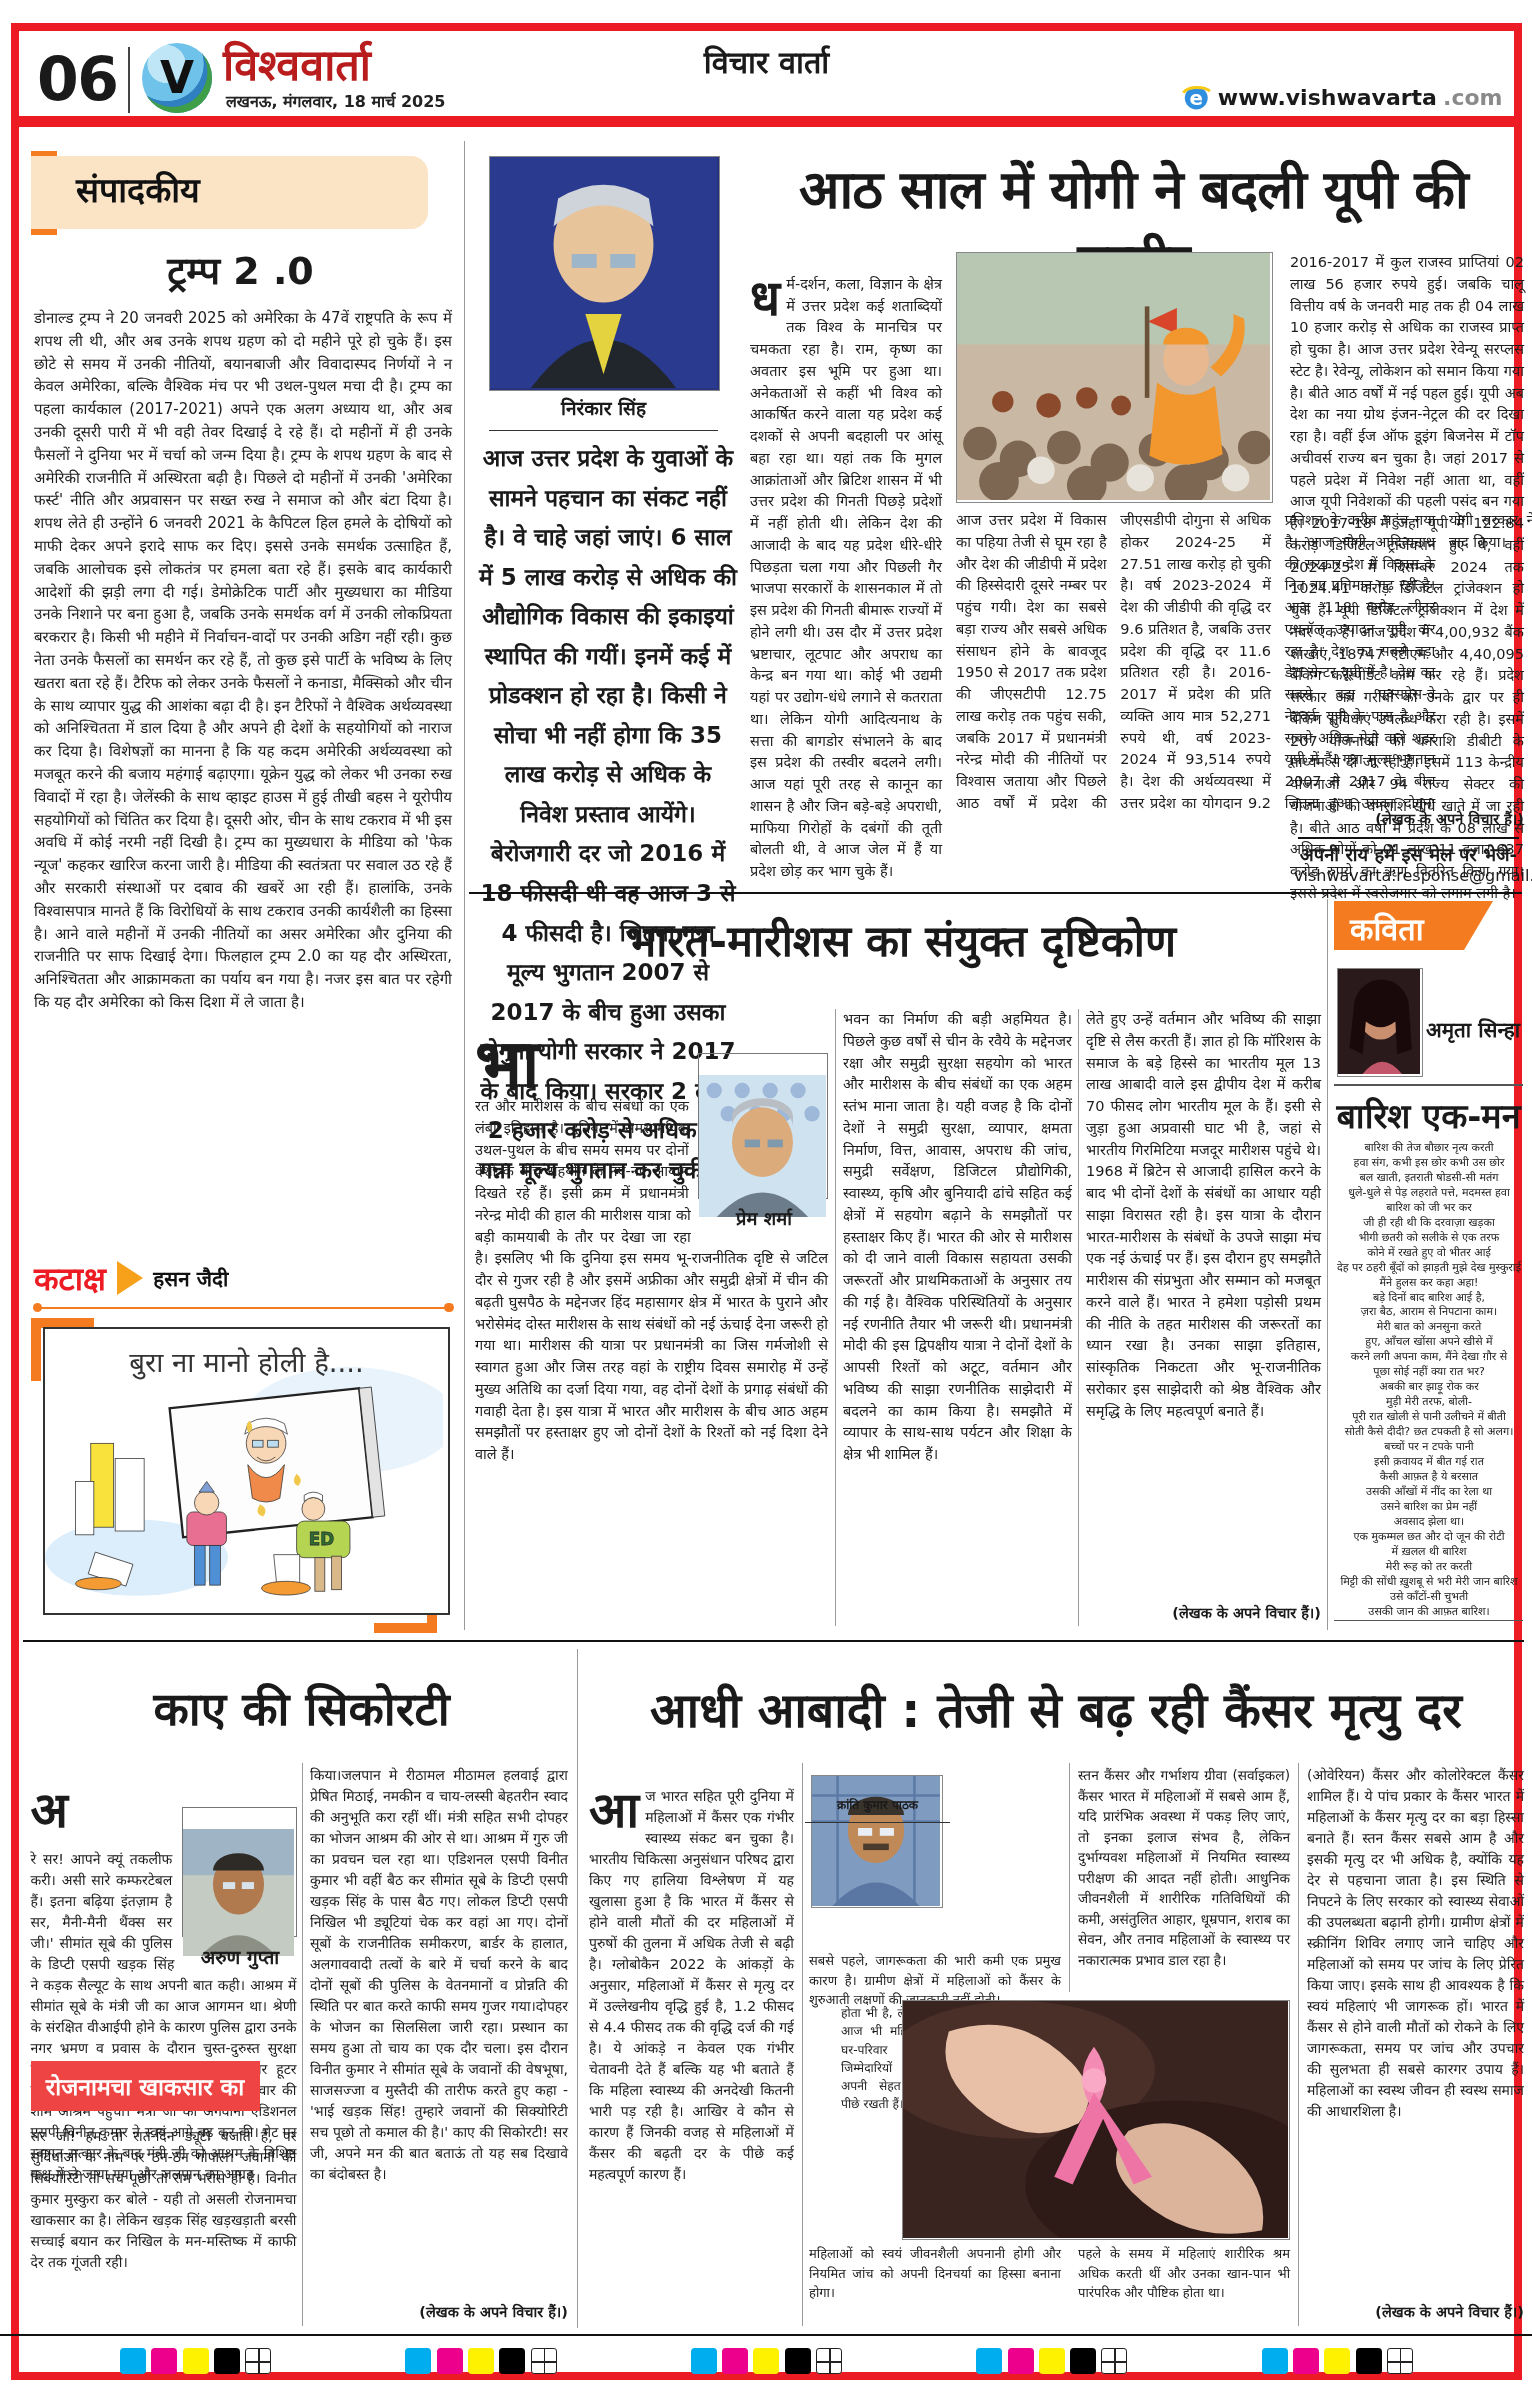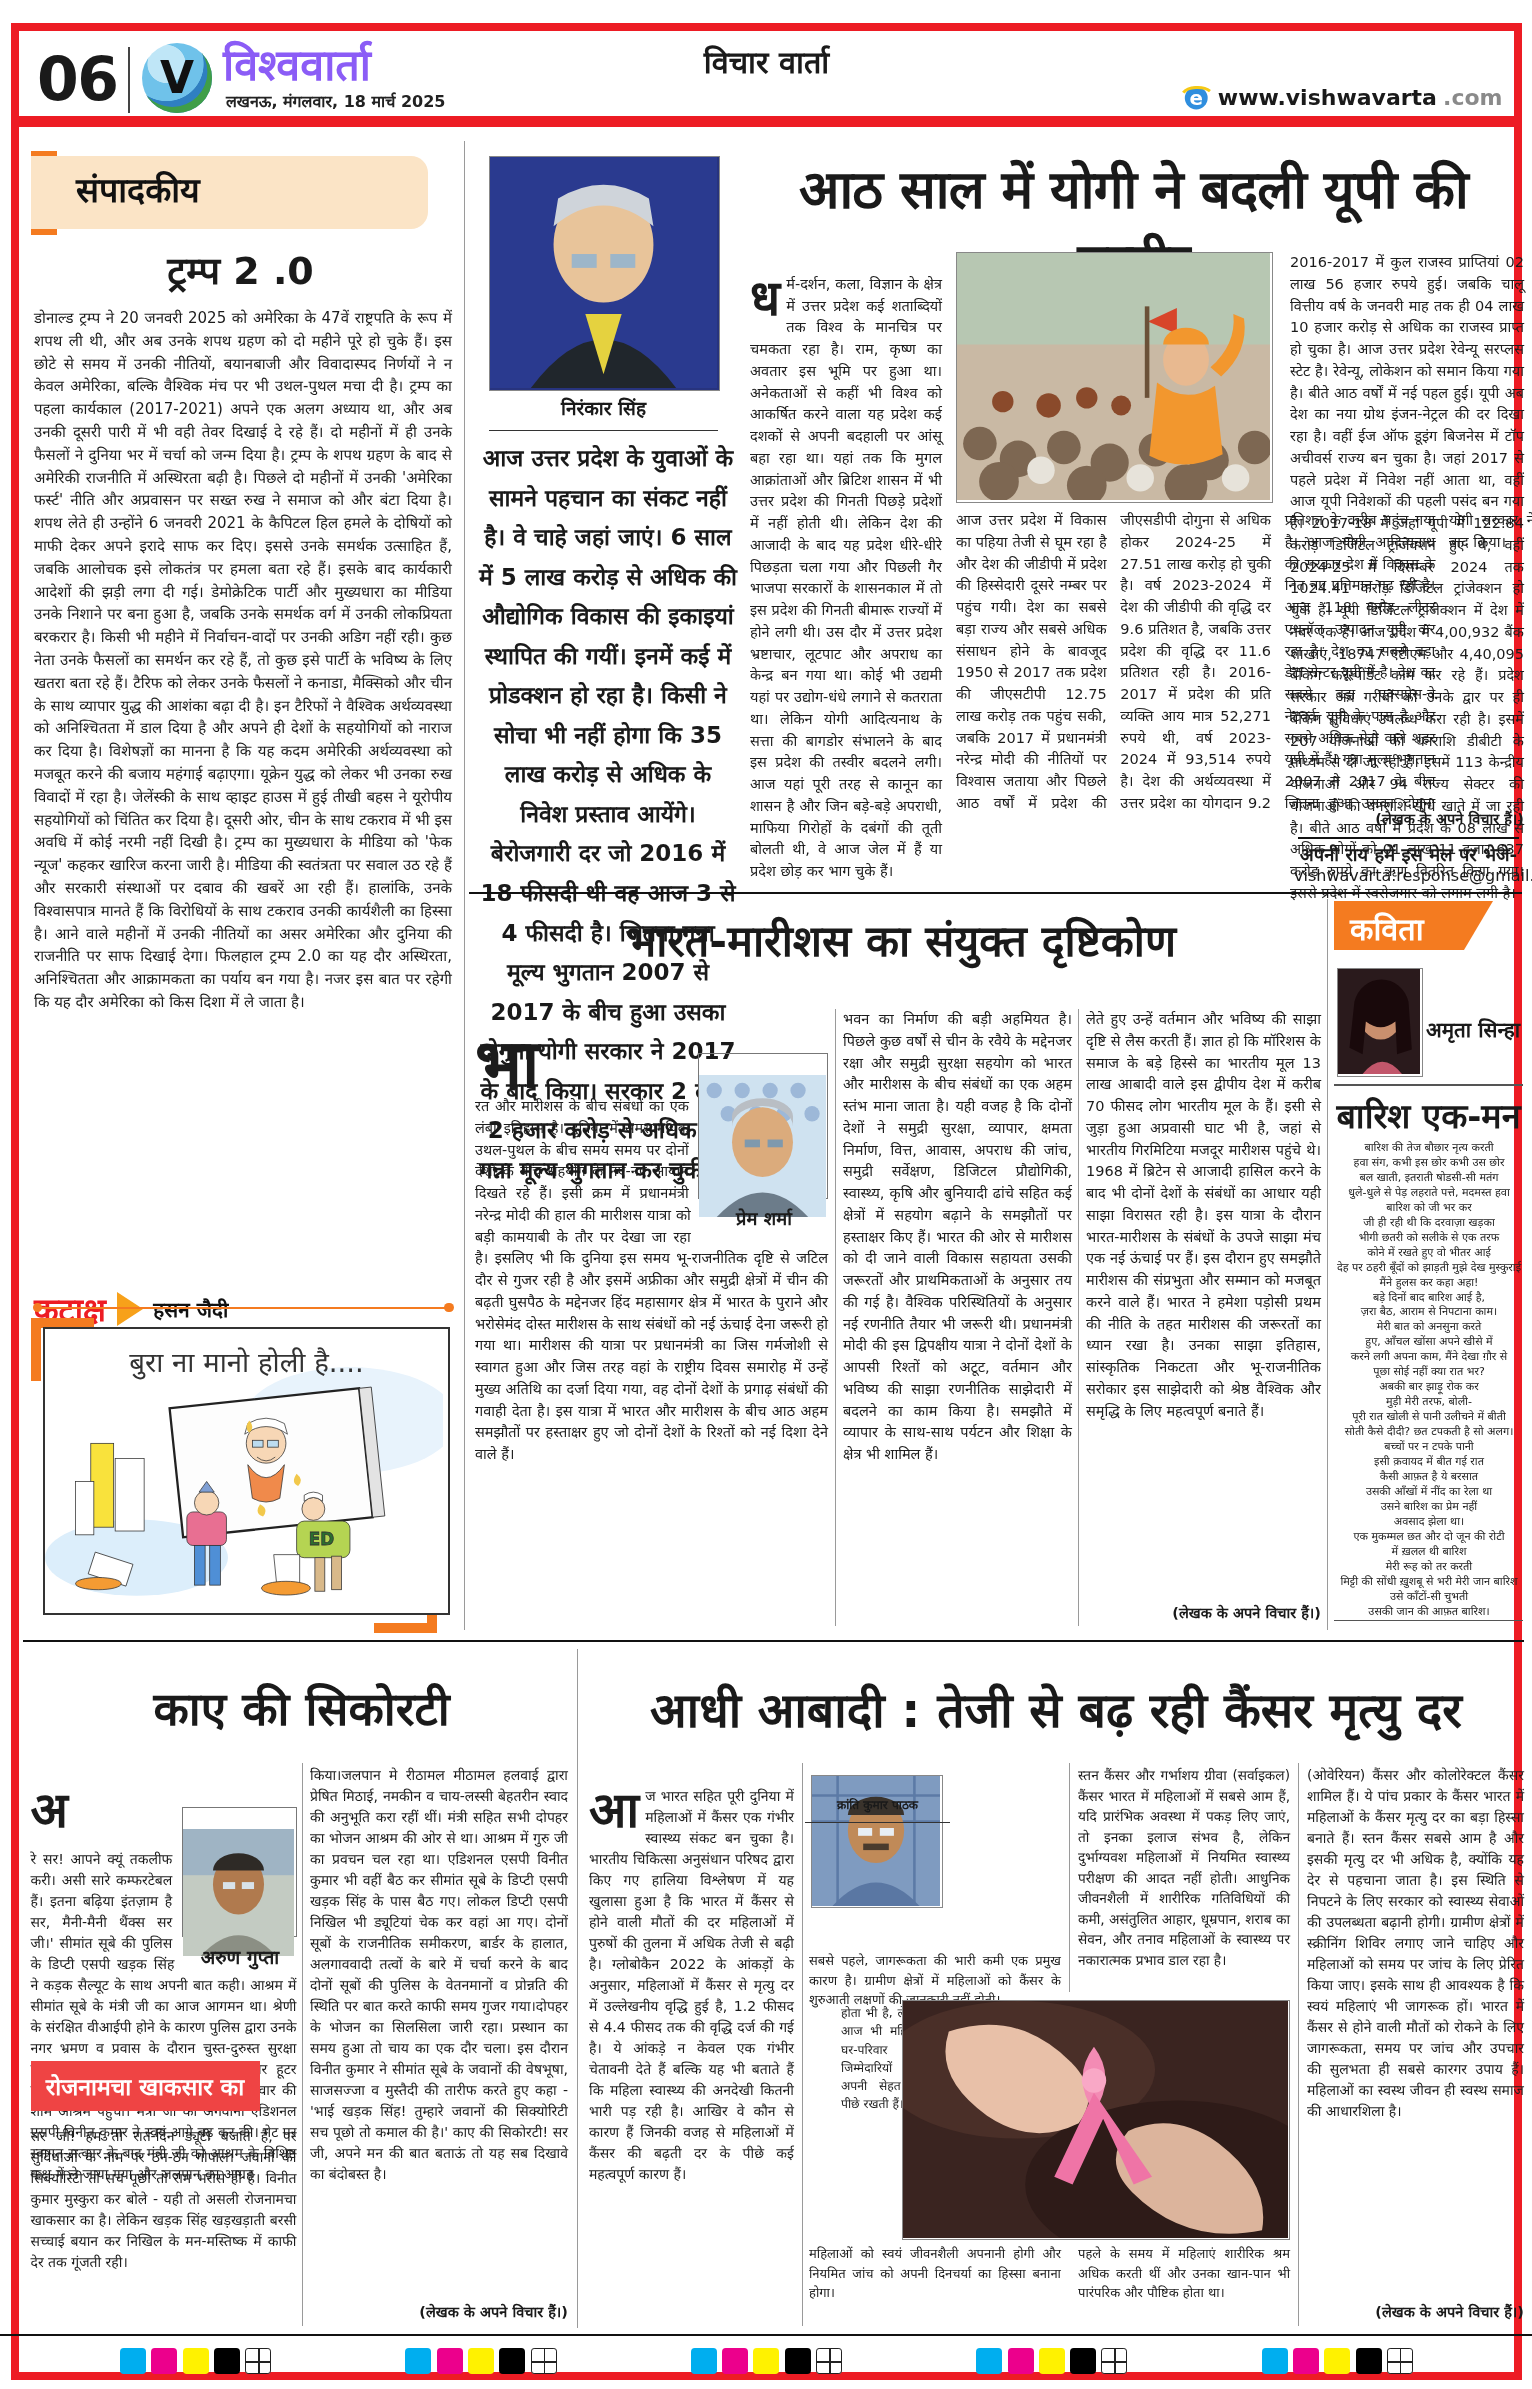--- a/index.html
+++ b/index.html
@@ -8,21 +8,21 @@
   .frame{position:absolute;left:10.7px;top:23px;right:10.7px;bottom:9.2px;border:8.4px solid #ed1c24;pointer-events:none;}
   .hdr-rule{position:absolute;left:19px;right:19px;top:116px;height:10.7px;background:#ed1c24;}
 
   
   .pageno{position:absolute;left:37px;top:44px;font-size:60px;font-weight:bold;letter-spacing:-1.5px;}
   .hdr-div{position:absolute;left:128px;top:47px;width:2.3px;height:66px;background:#444;}
   .logo{position:absolute;left:142px;top:43px;width:70px;height:70px;border-radius:50%;
         background:radial-gradient(circle at 35% 30%,#bfe6f7 0 28%,#6fc2ea 29% 55%,#2f7fc1 56% 100%);
         display:flex;align-items:center;justify-content:center;box-shadow:inset -4.6px -6.1px 0 #3f9e48;}
   .logo span{font-size:44px;font-weight:bold;color:#111;line-height:1;}
-  .masthead{position:absolute;left:223px;top:34px;font-size:43px;font-weight:bold;color:#8b5cf6;}
+  .masthead{position:absolute;left:223px;top:34px;font-size:43px;font-weight:bold;color:#b91c1c;}
   .dateline{position:absolute;left:226px;top:90px;font-size:16px;font-weight:bold;color:#222;}
   .section-name{position:absolute;left:0;right:0;top:40px;text-align:center;font-size:30.5px;font-weight:bold;}
   .website{position:absolute;right:30.5px;top:82px;font-size:22px;font-weight:bold;display:flex;align-items:center;gap:6.1px;}
   .website .tld{color:#8a8a8a;}
   .eicon{width:30.5px;height:30.5px;}
 
   
   .rule-v{position:absolute;width:0.8px;background:#9a9a9a;}
   .rule-h{position:absolute;height:1.5px;background:#111;}
   .body-txt{position:absolute;text-align:justify;font-size:14.5px;line-height:1.5;white-space:pre-line;color:#1c1c1c;}
@@ -31,21 +31,21 @@
   .photo-cap{font-size:19px;font-weight:bold;text-align:center;}
 
   
   .ed-label-box{position:absolute;left:30.5px;top:156px;width:397px;height:73px;background:#fbe4c6;border-radius:0 17px 17px 0;}
   .ed-label-tab{position:absolute;left:30.5px;top:151px;width:26px;height:84px;background:#f47b20;}
   .ed-label{position:absolute;left:76px;top:166px;font-size:34px;font-weight:bold;color:#111;}
   .ed-title{position:absolute;left:30.5px;top:243px;width:420px;text-align:center;font-size:38px;font-weight:bold;}
   .ed-body{left:34px;top:307px;width:418px;height:935px;font-size:15px;line-height:1.52;}
 
   
-  .kat-head{position:absolute;left:34px;top:1256px;display:flex;align-items:center;gap:10.7px;margin-top:31px;}
+  .kat-head{position:absolute;left:34px;top:1256px;display:flex;align-items:center;gap:10.7px;}
   .kat-word{font-size:32px;font-weight:bold;color:#ed1c24;}
   .kat-arrow{width:0;height:0;border-left:26px solid #f7a11a;border-top:17px solid transparent;border-bottom:17px solid transparent;}
   .kat-author{font-size:20.6px;font-weight:bold;color:#111;}
   .kat-rule{position:absolute;left:34px;top:1307px;width:418px;height:2.3px;background:#f47b20;}
   .kat-rule:before,.kat-rule:after{content:"";position:absolute;top:-3.8px;width:9.2px;height:9.2px;border-radius:50%;background:#f47b20;}
   .kat-rule:before{left:-1.5px}.kat-rule:after{right:-1.5px}
   .cartoon{position:absolute;left:43px;top:1327px;width:403px;height:284px;border:2.3px solid #333;background:#fff;}
   .corner{position:absolute;width:53px;height:53px;border:10.7px solid #f47b20;}
   .c-tl{left:30.5px;top:1318px;border-right:none;border-bottom:none;}
   .c-br{left:374px;top:1570px;border-left:none;border-top:none;}

